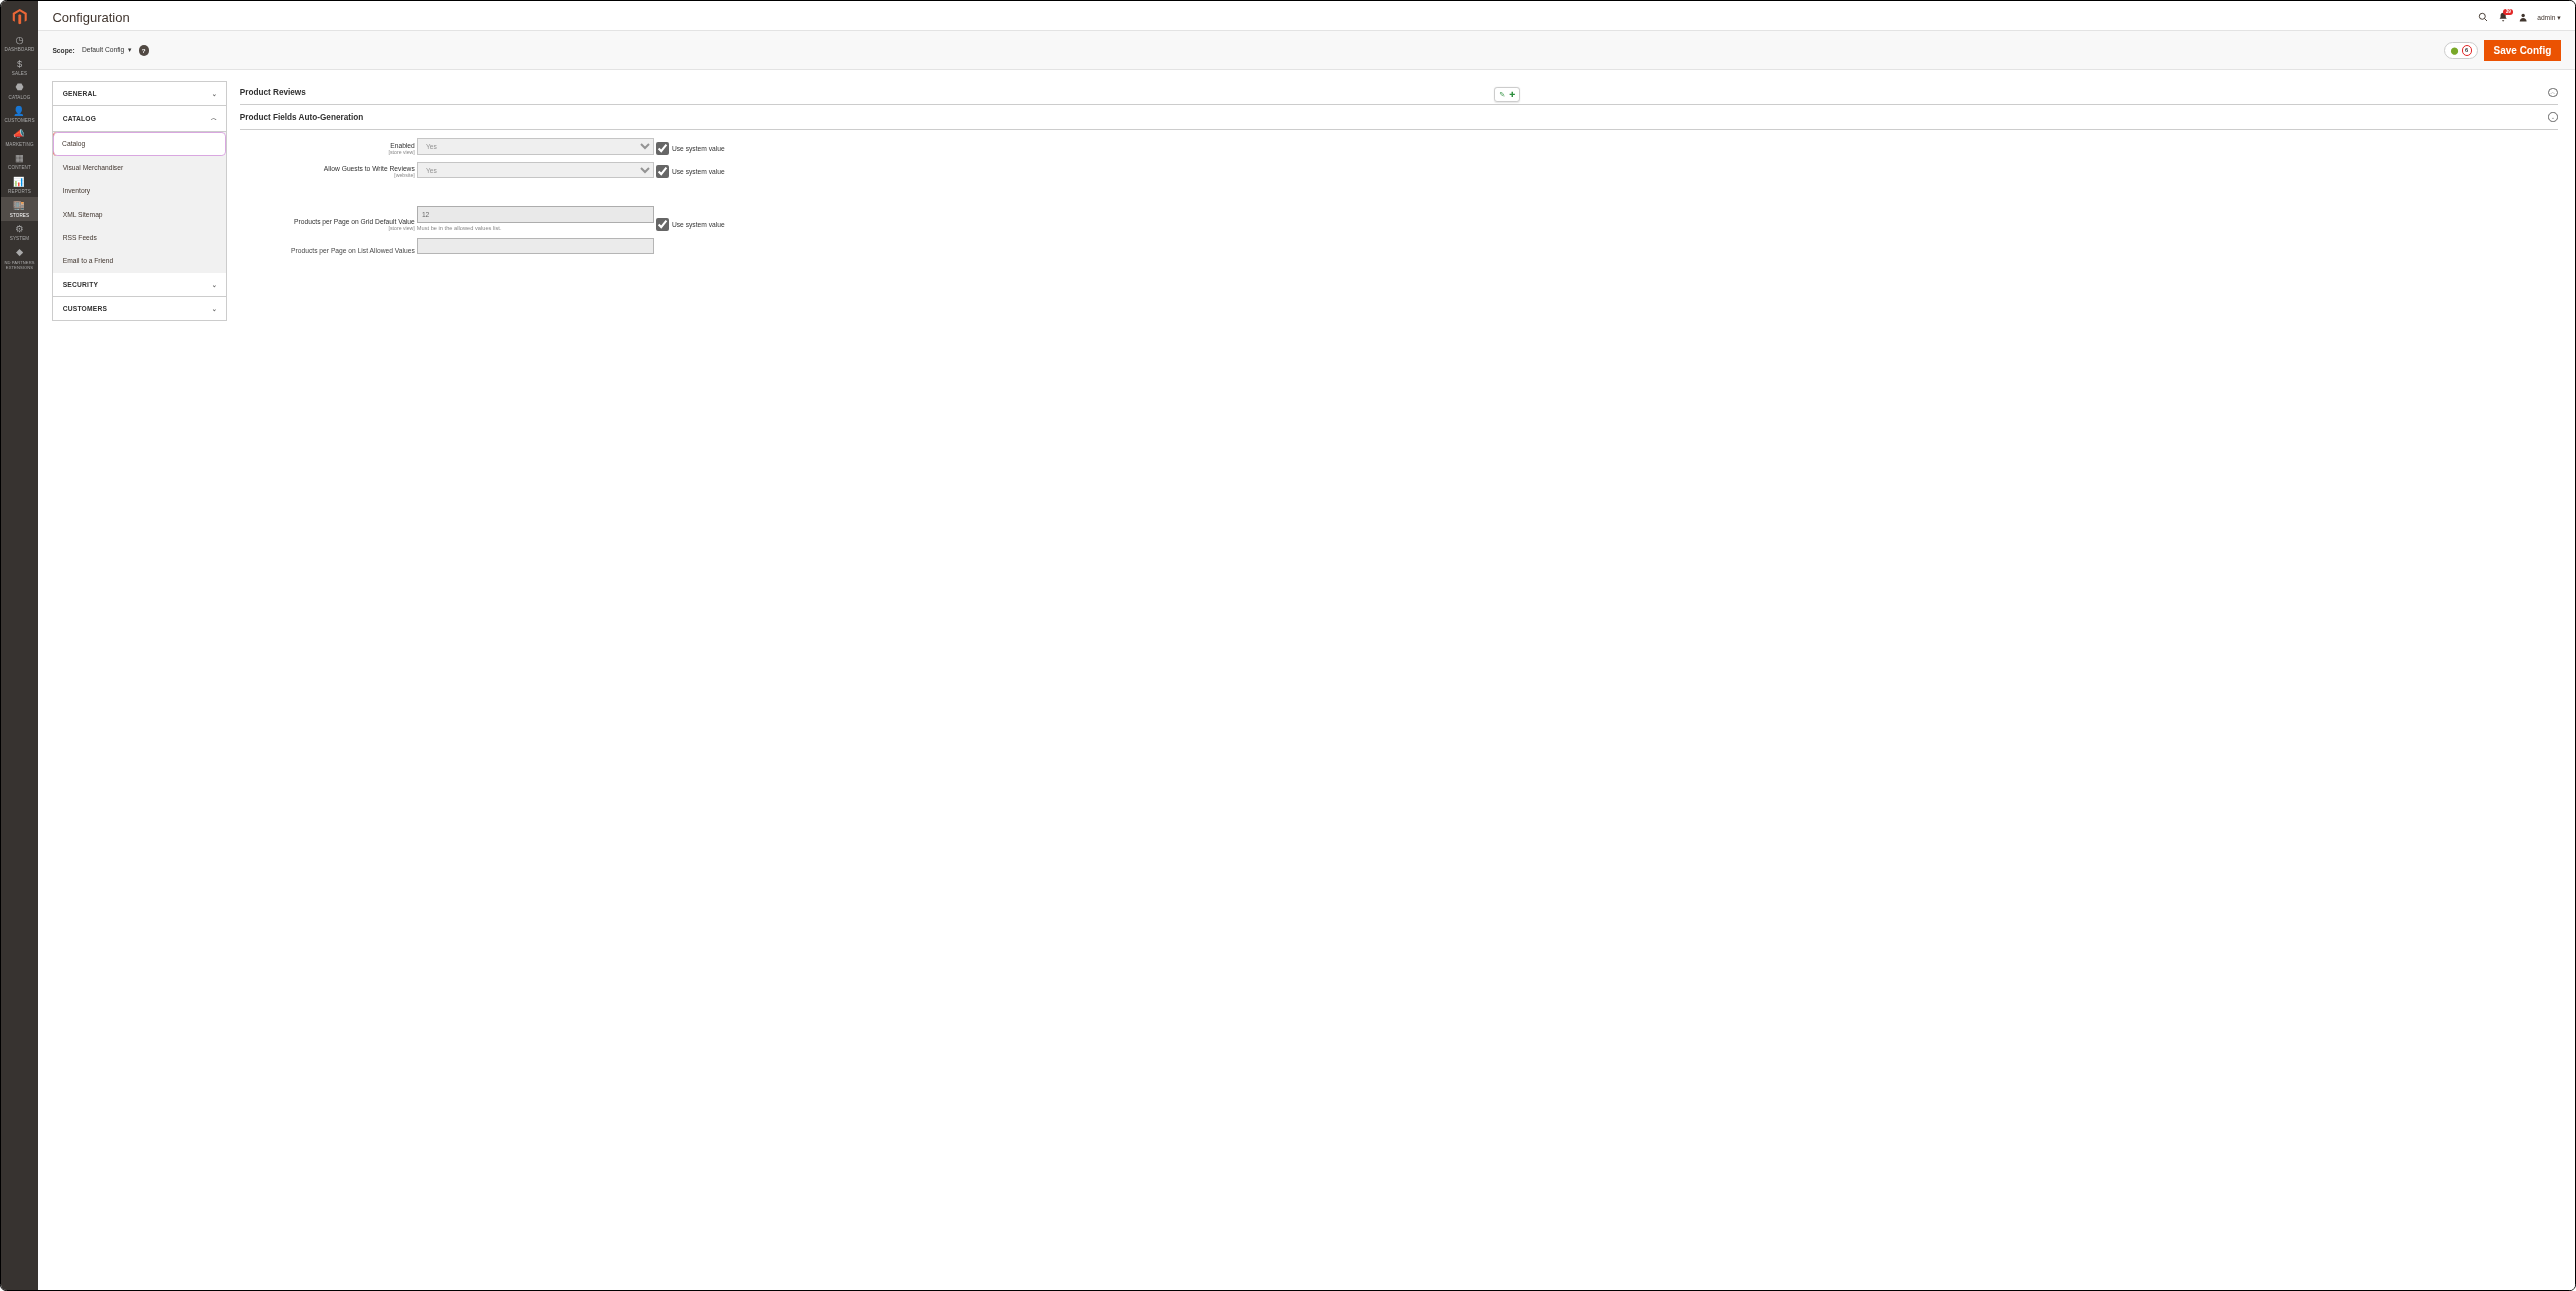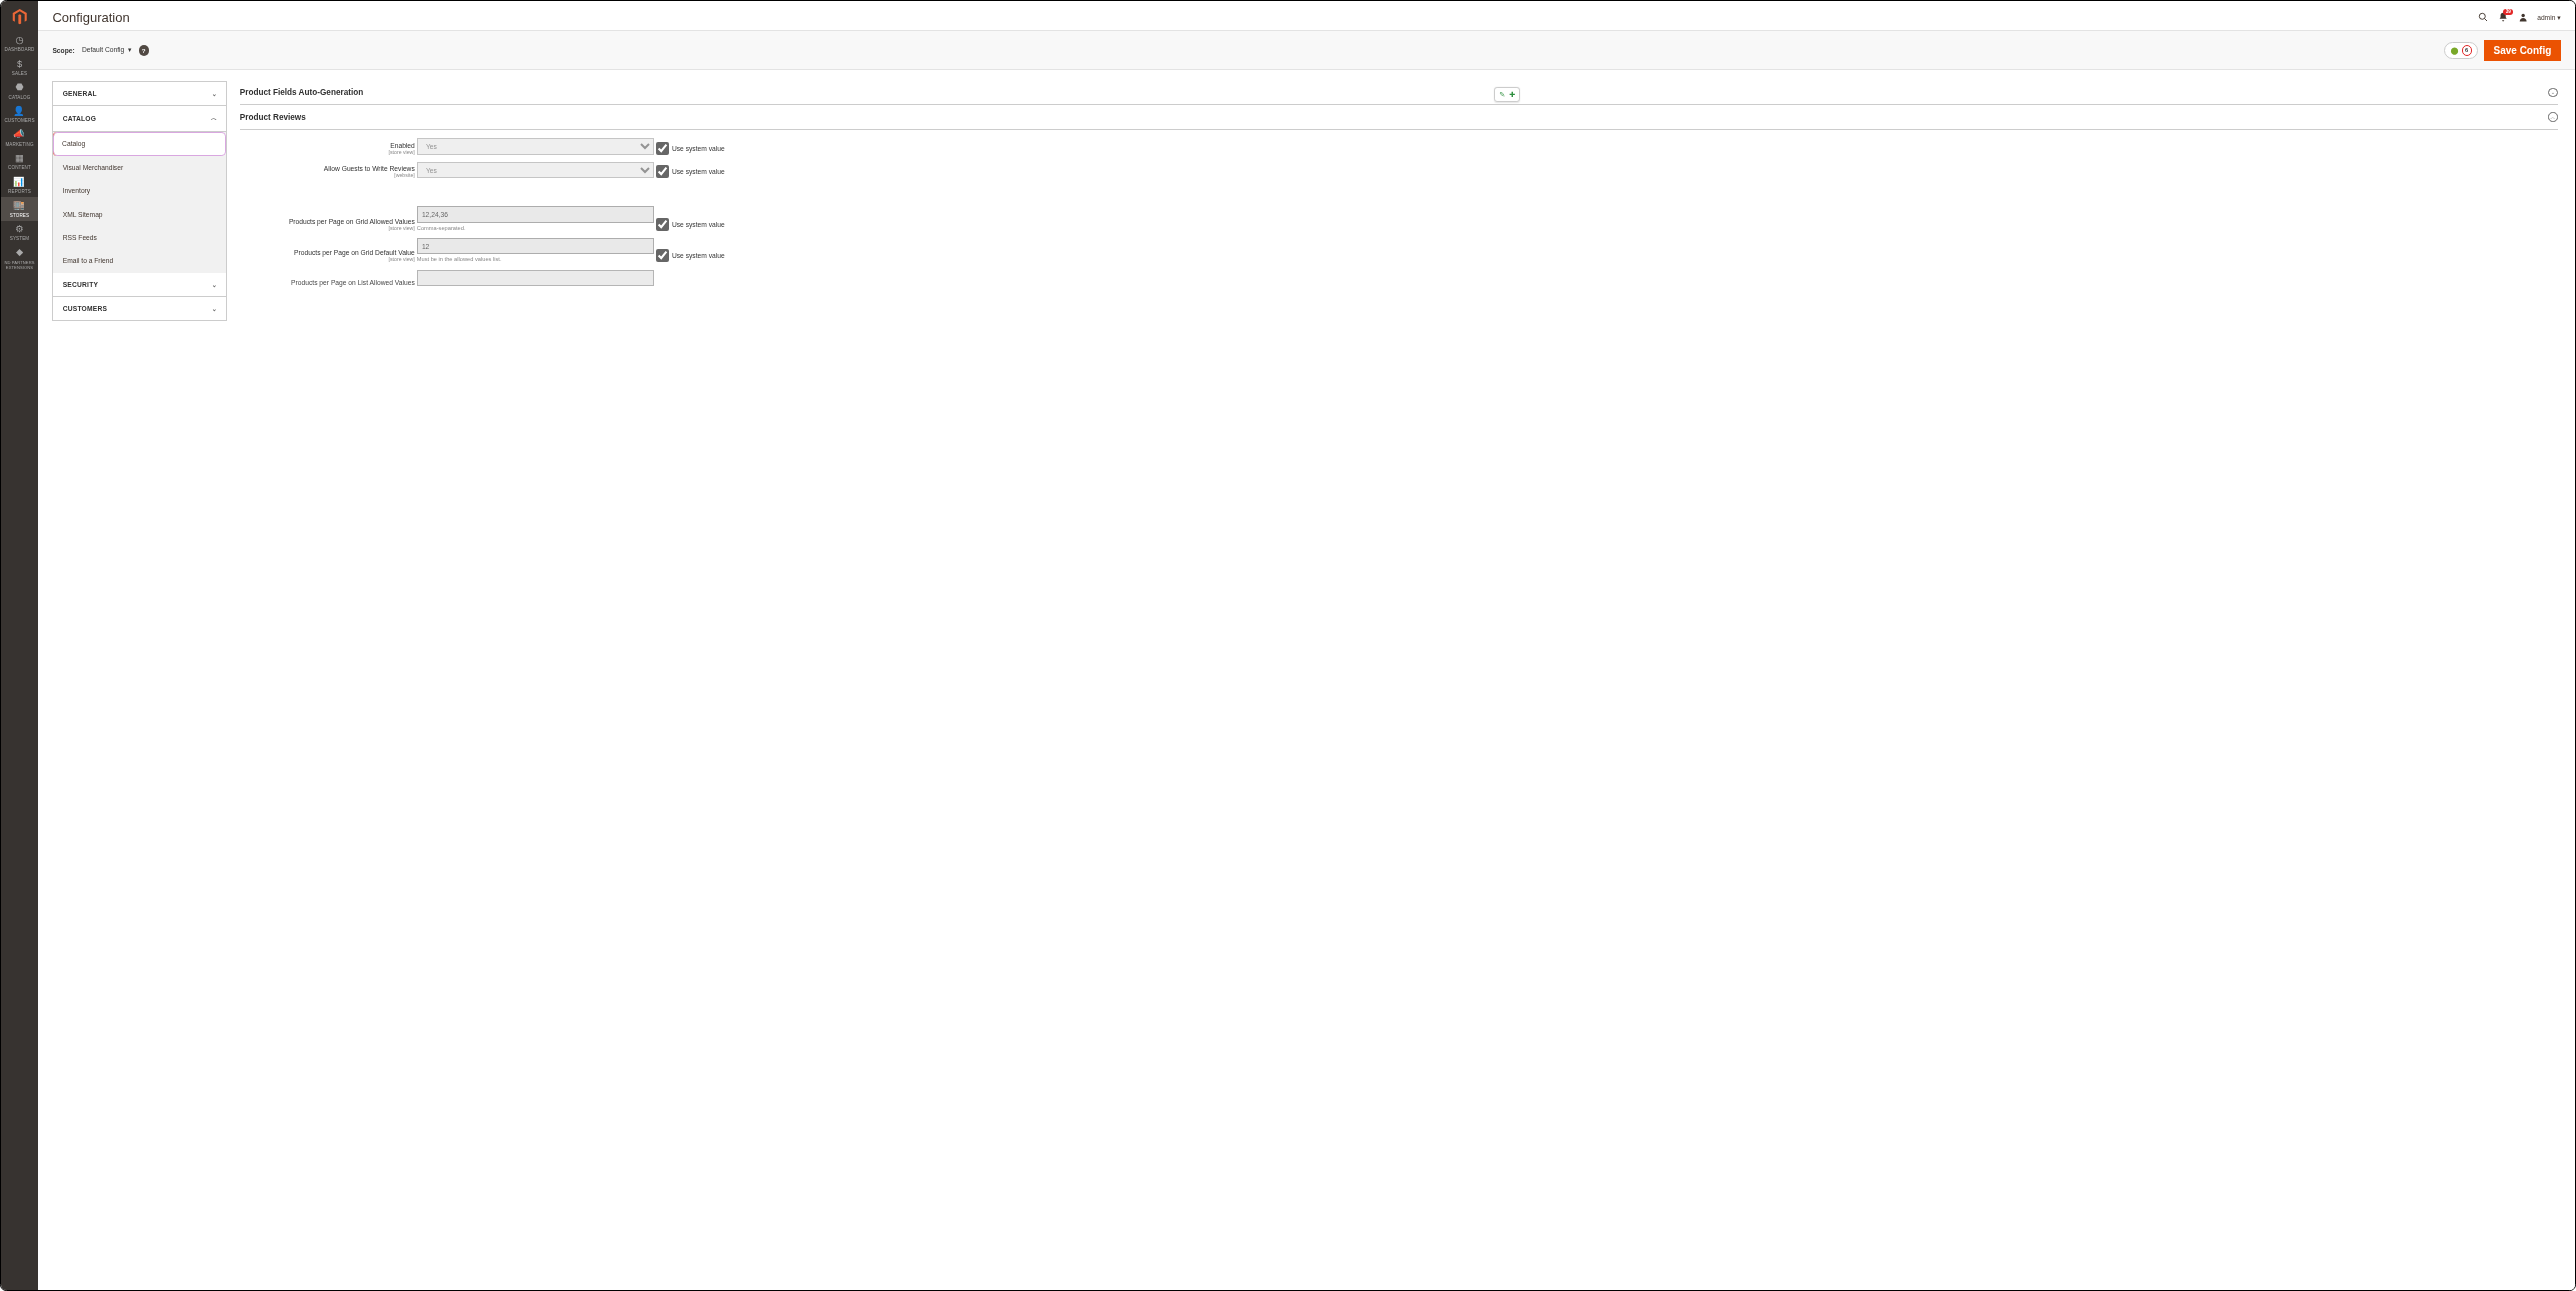--- a/index.html
+++ b/index.html
@@ -186,27 +186,27 @@
             <span class="chev">⌄</span>
           </div>
         <div class="cn-section">
             <span>CUSTOMERS</span>
             <span class="chev">⌄</span>
           </div>
       </div>
 
       <div class="settings">
         <div class="sec-head">
+          <span class="sec-title">Product Reviews</span>
+          <span class="collapse-icn">︿</span>
+        </div>
+
+        <div class="sec-head">
           <span class="sec-title">Product Fields Auto-Generation</span>
           <span class="collapse-icn">⌄</span>
-        </div>
-
-        <div class="sec-head">
-          <span class="sec-title">Product Reviews</span>
-          <span class="collapse-icn">︿</span>
         </div>
         <div class="sec-body">
           <div class="frow">
             <div class="flabel"><span class="lbl">Enabled</span><span class="scope">[store view]</span></div>
             <div class="finput"><select disabled=""><option>Yes</option></select></div>
             <label class="fcheck">
                 <input type="checkbox" checked="" style=""> 
                 <span>Use system value</span>
               </label>
           </div>
@@ -215,28 +215,20 @@
             <div class="finput"><select disabled=""><option>Yes</option></select></div>
             <label class="fcheck">
                 <input type="checkbox" checked="" style=""> 
                 <span>Use system value</span>
               </label>
           </div>
         </div>
 
         <div class="sec-body">
           <div class="frow">
-            <div class="flabel"><span class="lbl">Products per Page on Grid Allowed Values</span><span class="scope">[store view]</span></div>
-            <div class="finput"><input type="text" disabled="" value="12,24,36" style=""><div class="hint">Comma-separated.</div></div>
-            <label class="fcheck">
-                <input type="checkbox" checked="" style=""> 
-                <span>Use system value</span>
-              </label>
-          </div>
-          <div class="frow">
             <div class="flabel"><span class="lbl">Products per Page on Grid Default Value</span><span class="scope">[store view]</span></div>
             <div class="finput"><input type="text" disabled="" value="12" style=""><div class="hint">Must be in the allowed values list.</div></div>
             <label class="fcheck">
                 <input type="checkbox" checked="" style=""> 
                 <span>Use system value</span>
               </label>
           </div>
           <div class="frow" style="margin-bottom:0;opacity:0.9;">
             <div class="flabel"><span class="lbl">Products per Page on List Allowed Values</span></div>
             <div class="finput"><input type="text" disabled="" style=""></div>

